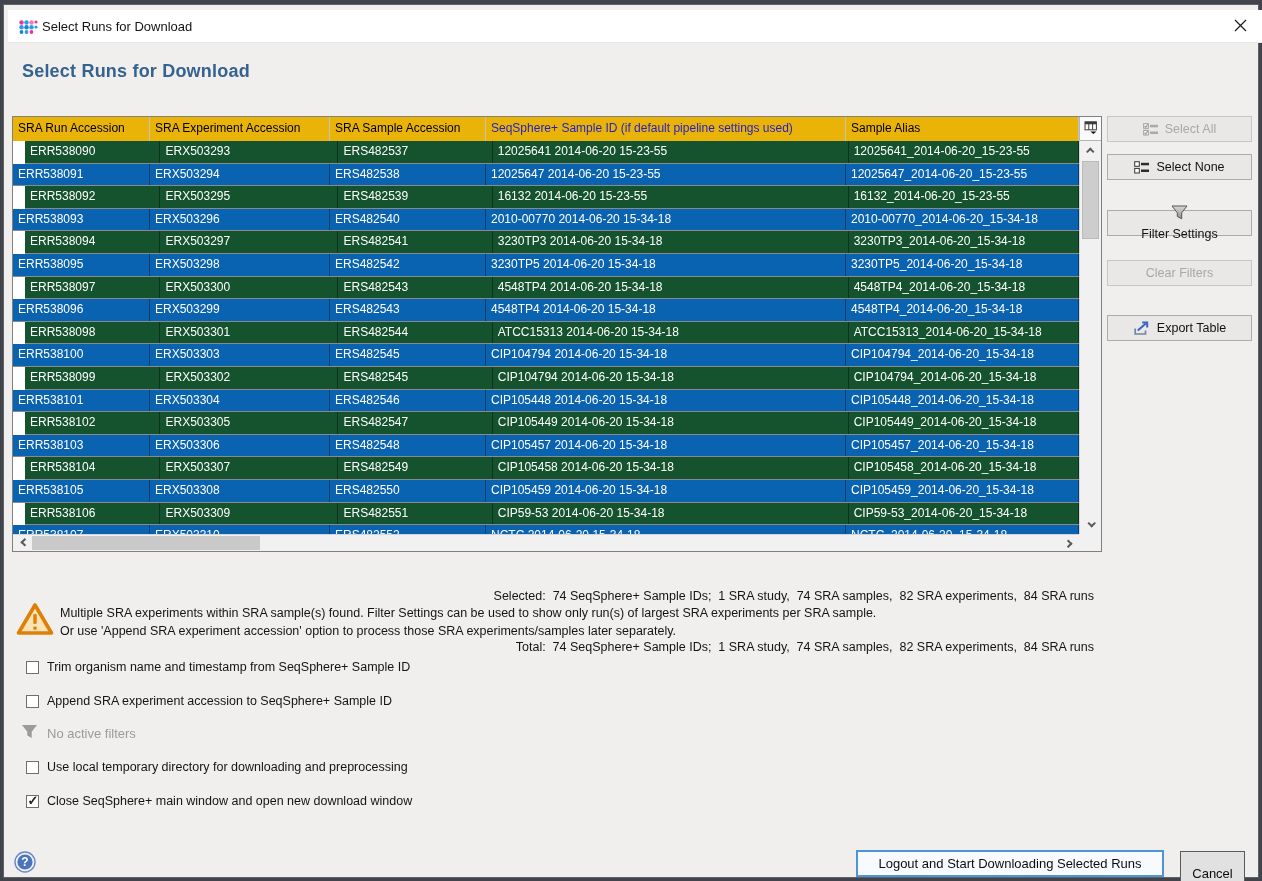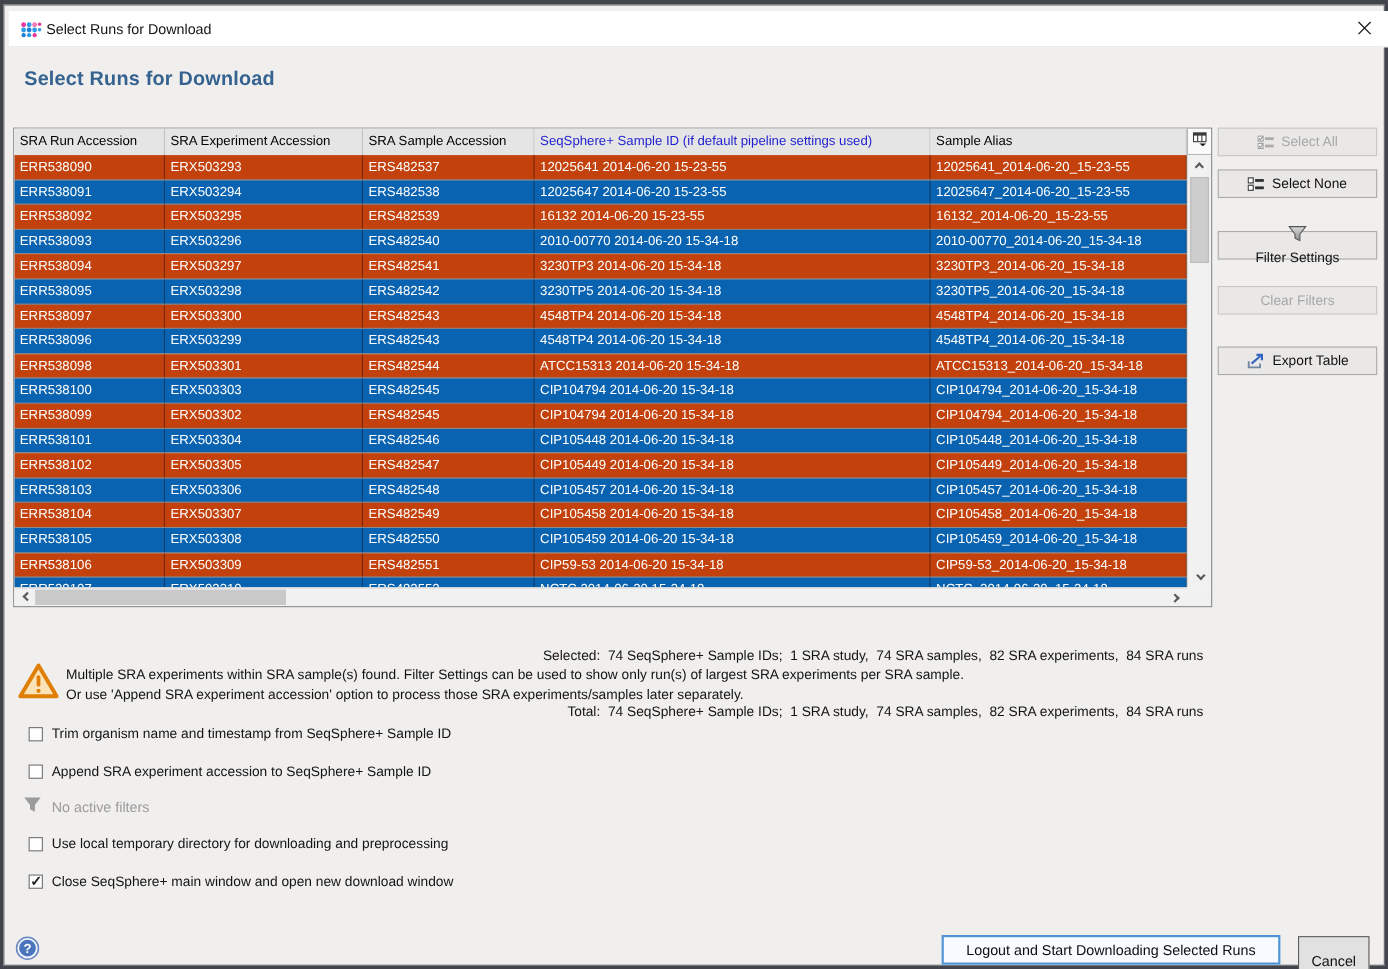--- a/index.html
+++ b/index.html
@@ -17,25 +17,25 @@
   #close-btn { position:absolute; right:2px; top:0; width:40px; height:33px; border:none; background:transparent;
                display:flex; align-items:center; justify-content:center; cursor:default; }
 
   #heading { position:absolute; left:18px; top:56px; font-size:18px; font-weight:bold; color:#35628f; letter-spacing:.2px; }
 
   
   #table { position:absolute; left:8px; top:111px; width:1090px; height:436px;
            background:#fff; border:1px solid #808080; }
   #thead { position:absolute; left:0; top:0; height:24px; display:flex; background:#fff; border-bottom:1px solid #aaaaaa; width:1066px; }
   .hcell { height:24px; line-height:23px; font-size:12px; color:#000; padding-left:5px;
-           border-right:1px solid #c3c3c3; overflow:hidden; white-space:nowrap; background:#e5e5e5; }
+           border-right:1px solid #c3c3c3; overflow:hidden; white-space:nowrap; background:#eab308; }
   .hcell:nth-child(4) { color:#1f1fd0; }
   #tbody { position:absolute; left:0; top:24px; width:1066px; height:393px; overflow:hidden; }
   .trow { display:flex; height:22.6px; border-bottom:1px solid #8a8a8a; }
-  .trow.even { background:#c2410c; }
+  .trow.even { background:#14532d;margin-left:12px; }
   .trow.odd  { background:#0a63b0; }
   .tcell { height:100%; line-height:21.5px; font-size:12px; color:#ffffff; padding-left:5px;
            border-right:1px solid rgba(0,0,0,.38); overflow:hidden; white-space:nowrap; }
   .c0{width:137px}.c1{width:180px}.c2{width:156px}.c3{width:360px}.c4{width:233px}
 
   
   #col-config { position:absolute; right:0; top:0; width:22px; height:24px; background:#fafafa;
                 border-left:1px solid #b5b5b5; border-bottom:1px solid #b5b5b5;
                 display:flex; align-items:center; justify-content:center; }
 

